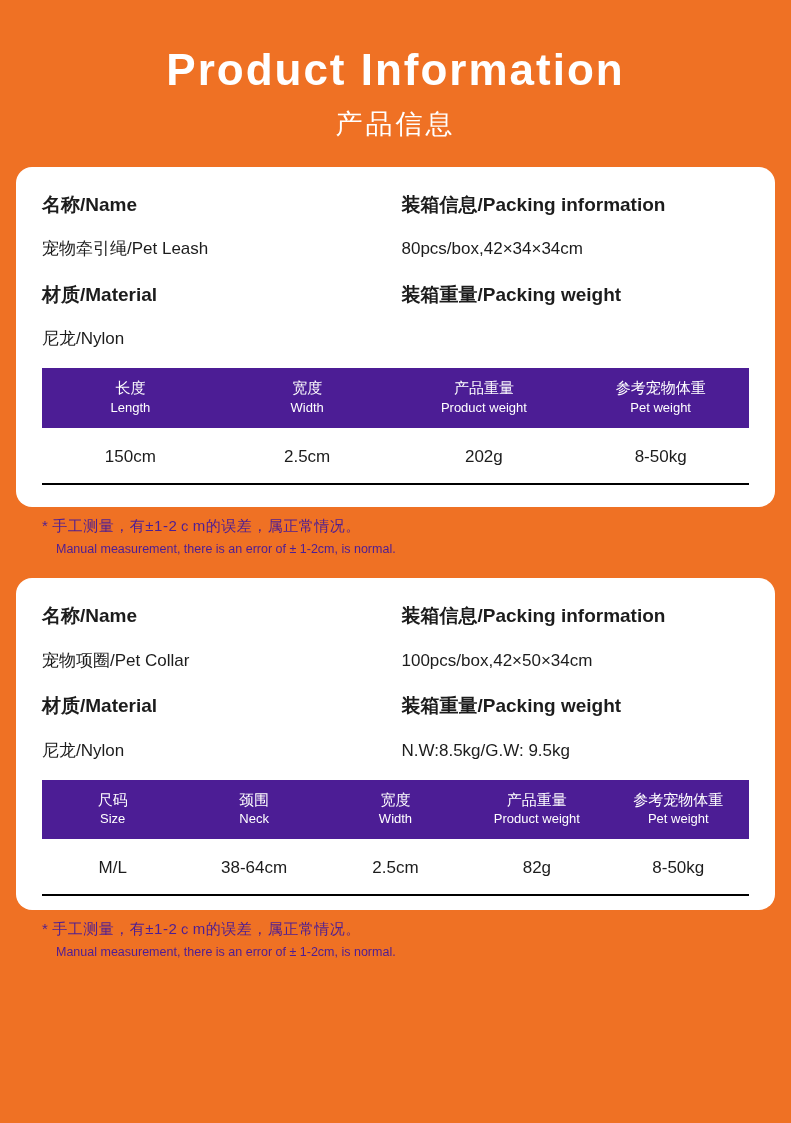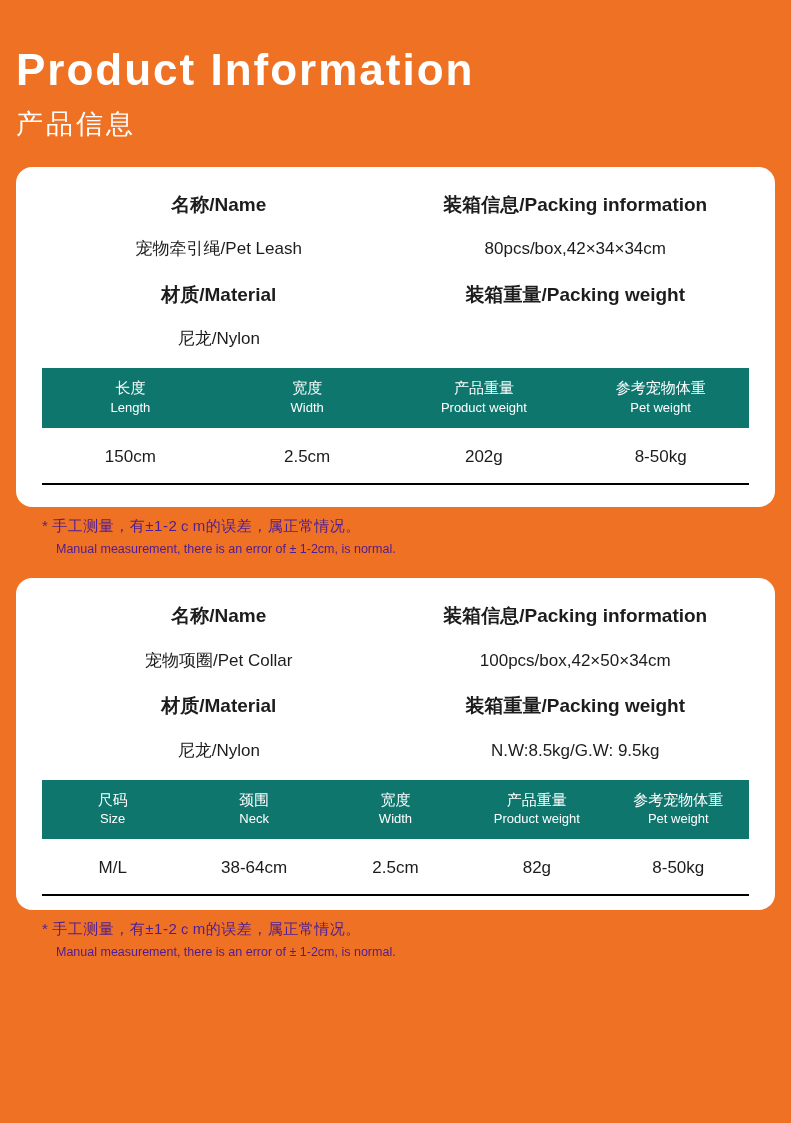--- a/index.html
+++ b/index.html
@@ -18,21 +18,21 @@
   .page {
     position: relative;
     width: 791px;
     height: 1123px;
     box-sizing: border-box;
     padding: 0 16px;
   }
 
   
   .header {
-    text-align: left;
+    text-align: center;
     padding-top: 46px;
   }
   .header-title {
     color: #ffffff;
     font-size: 44px;
     font-weight: bold;
     letter-spacing: 2px;
     line-height: 1.1;
     margin: 0;
   }
@@ -57,21 +57,20 @@
     padding-bottom: 14px;
   }
 
   .specs {
     display: flex;
     flex-wrap: wrap;
   }
   .spec-col {
     width: 50%;
     box-sizing: border-box;
-    text-align: center;
   }
   .spec-col.right {
     padding-left: 6px;
   }
   .spec-block {
     margin-bottom: 22px;
   }
   .spec-block.last {
     margin-bottom: 12px;
   }
@@ -96,21 +95,21 @@
   }
 
   
   .spec-table {
     width: 100%;
     border-collapse: collapse;
     margin-top: 6px;
     table-layout: fixed;
   }
   .spec-table thead th {
-    background: #0f766e;
+    background: #4c1d95;
     color: #ffffff;
     font-weight: normal;
     padding: 10px 2px 11px 2px;
     text-align: center;
     vertical-align: middle;
   }
   .th-cn {
     font-size: 15px;
     line-height: 1.35;
     display: block;

